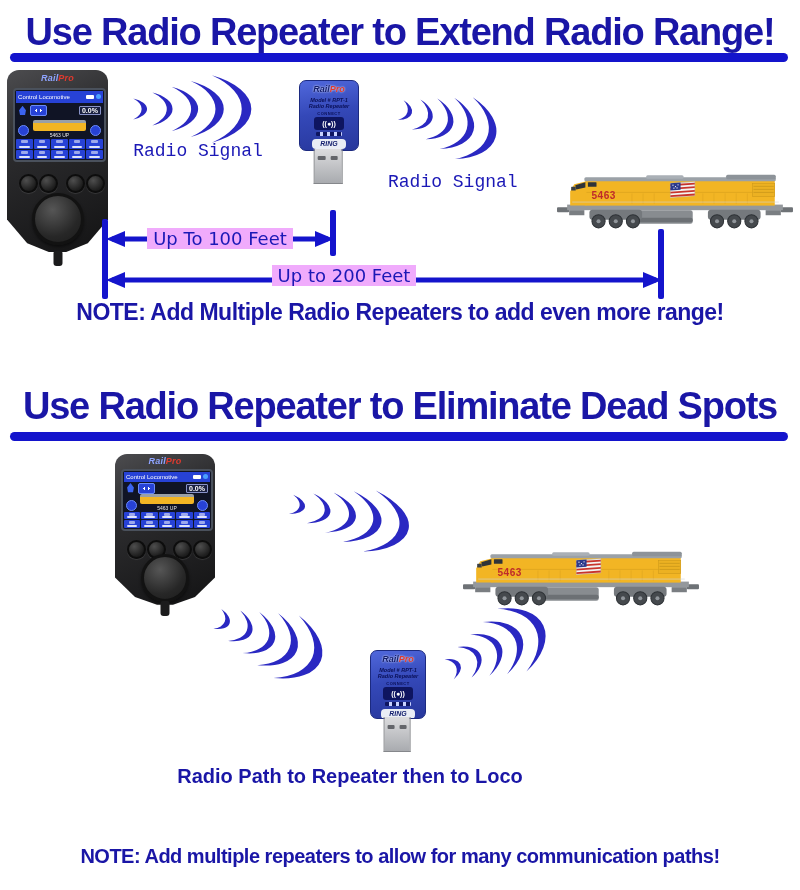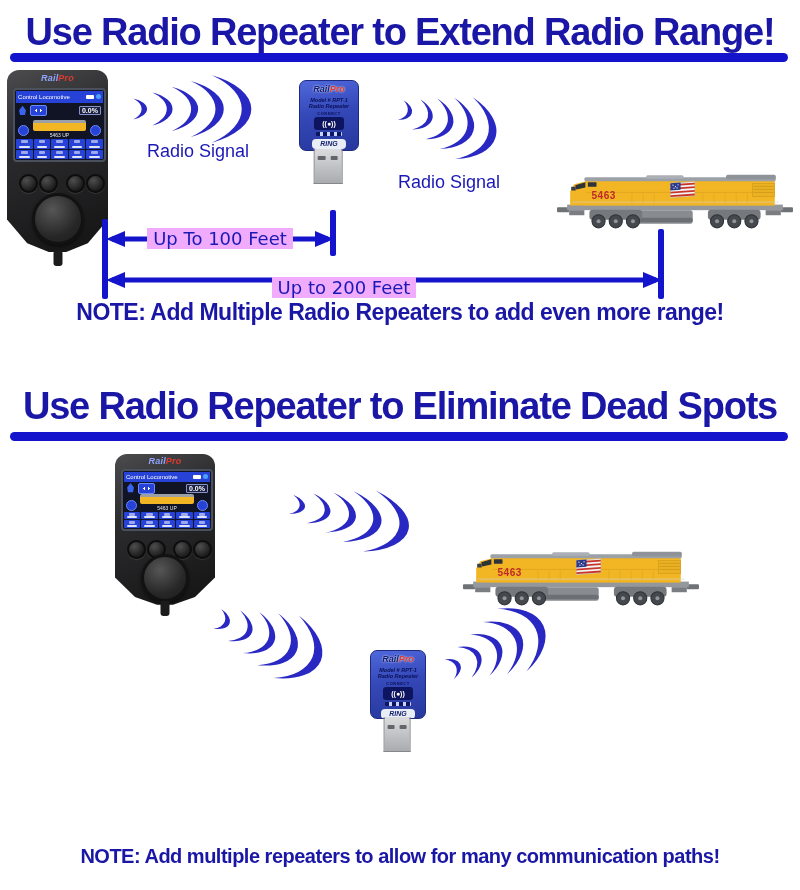--- a/index.html
+++ b/index.html
@@ -15,21 +15,21 @@
   .page{position:relative;width:800px;height:890px;background:#fff;overflow:hidden;
         font-family:"Liberation Sans",sans-serif;margin-top:8px;}
 
   
   .title{position:absolute;left:0;width:800px;text-align:center;white-space:nowrap;
          font-weight:bold;font-size:38px;letter-spacing:-1.2px;color:var(--title-blue);}
   .rule{position:absolute;left:10px;width:778px;height:9px;border-radius:5px;
         background:var(--arrow-blue);}
   .note{position:absolute;left:0;width:800px;text-align:center;font-weight:bold;
         color:var(--title-blue);white-space:pre;letter-spacing:-0.5px;}
-  .lbl{position:absolute;font-family:Liberation Sans, sans-serif;color:var(--label-blue);
+  .lbl{position:absolute;font-family:Liberation Mono, monospace;color:var(--label-blue);
        white-space:nowrap;}
   .lbl-bold{position:absolute;font-weight:bold;color:var(--title-blue);white-space:nowrap;}
 
   
   .bar{position:absolute;width:6px;border-radius:2px;background:var(--arrow-blue);}
   .measure-svg{position:absolute;}
   .measure-label{position:absolute;display:flex;justify-content:center;align-items:center;}
   .measure-label span{background:#f0abfc;padding:0 6px;font:18px "DejaVu Sans",sans-serif;
        color:var(--label-blue);white-space:nowrap;}
 
@@ -289,21 +289,21 @@
   </svg>
   <div class="measure-label" style="left:106px;top:218px;width:228px;height:24px">
     <span>Up To 100 Feet</span>
   </div>
 
   <svg class="measure-svg" style="left:106px;top:262px" width="556" height="20" viewBox="0 0 556 20">
     <line x1="6" y1="10" x2="550" y2="10" stroke="var(--arrow-blue)" stroke-width="5"></line>
     <polygon points="0,10 19,2 19,18" fill="var(--arrow-blue)"></polygon>
     <polygon points="556,10 537,2 537,18" fill="var(--arrow-blue)"></polygon>
   </svg>
-  <div class="measure-label" style="left:106px;top:267px;width:556px;height:24px;padding-right:80px;box-sizing:border-box">
+  <div class="measure-label" style="left:106px;top:255px;width:556px;height:24px;padding-right:80px;box-sizing:border-box">
     <span>Up to 200 Feet</span>
   </div>
 
   <div class="note" style="top:291px;font-size:23px">NOTE: Add Multiple Radio Repeaters to add even more range!</div>
 
   <div class="title" style="top:377px">Use Radio Repeater to Eliminate Dead Spots</div>
   <div class="rule" style="top:424px"></div>
 
   <div class="controller" style="left:115px;top:446px;width:100px;height:162px">
     <div class="ctrl-shell"></div>
@@ -372,16 +372,17 @@
     <div class="rep-usb">
       <span class="usb-slot s1"></span>
       <span class="usb-slot s2"></span>
     </div>
   </div>
 
   <svg class="waves" style="left:428px;top:592px;width:160px;height:84px;transform:rotate(-25deg)" viewBox="0 0 190 170" preserveAspectRatio="none">
     <use href="#wave-def"></use>
   </svg>
 
+  <div class="lbl-bold" style="left:100px;top:757px;width:500px;text-align:center;font-size:20px">Radio Path to Repeater then to Loco</div>
 
   <div class="note" style="top:837px;font-size:20px">NOTE: Add multiple repeaters to allow for many communication paths!</div>
 
 </div>
 
 </body></html>

